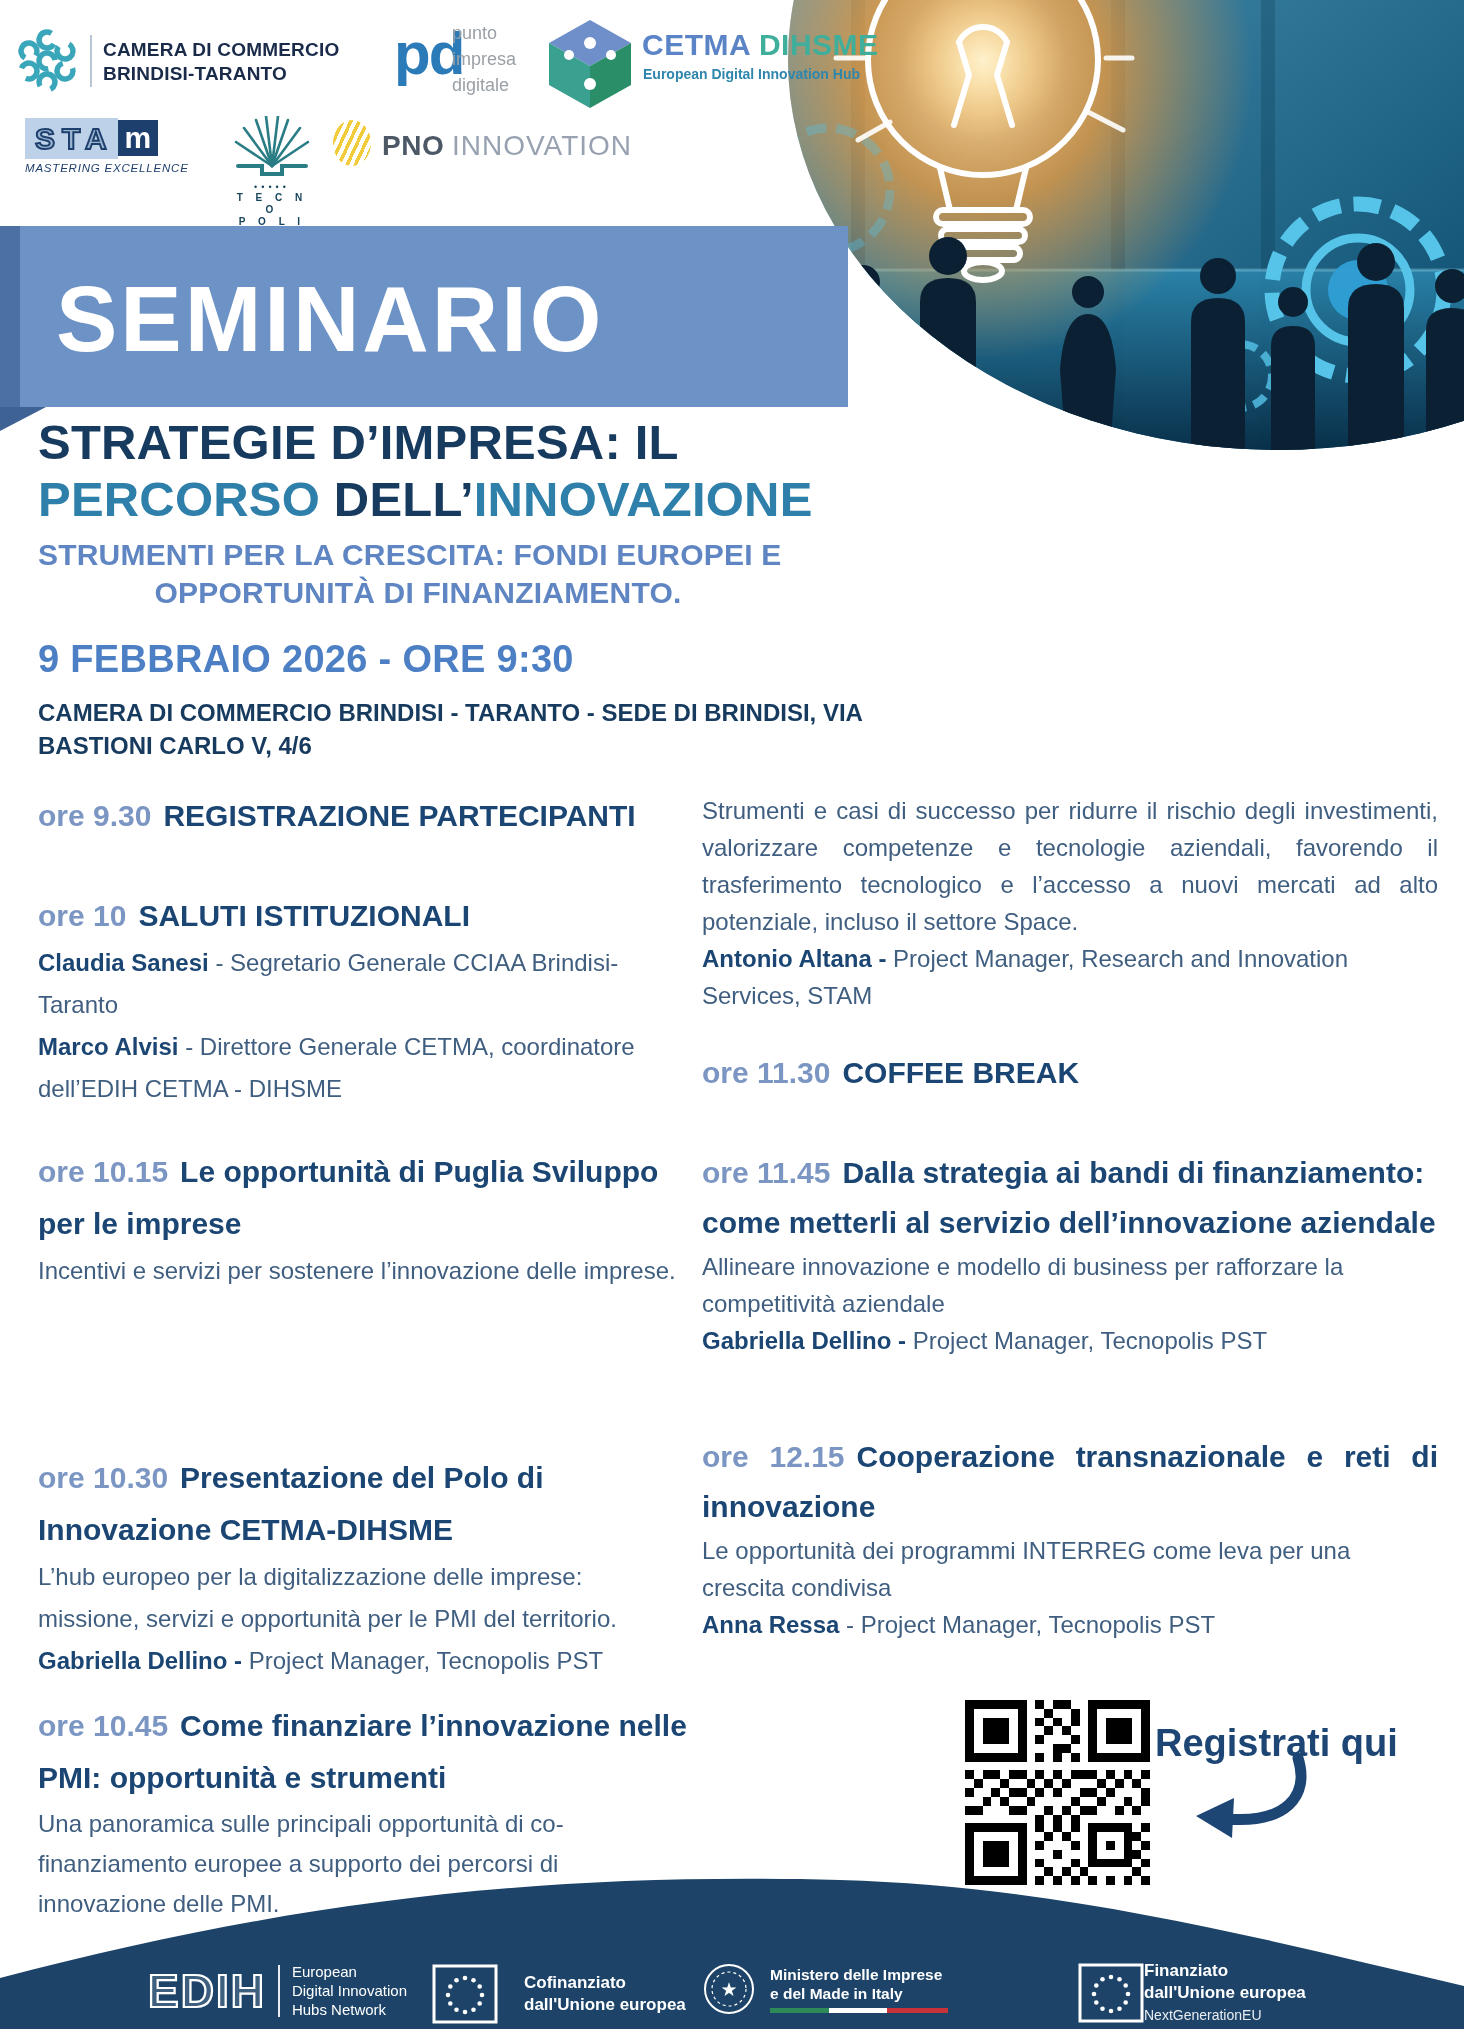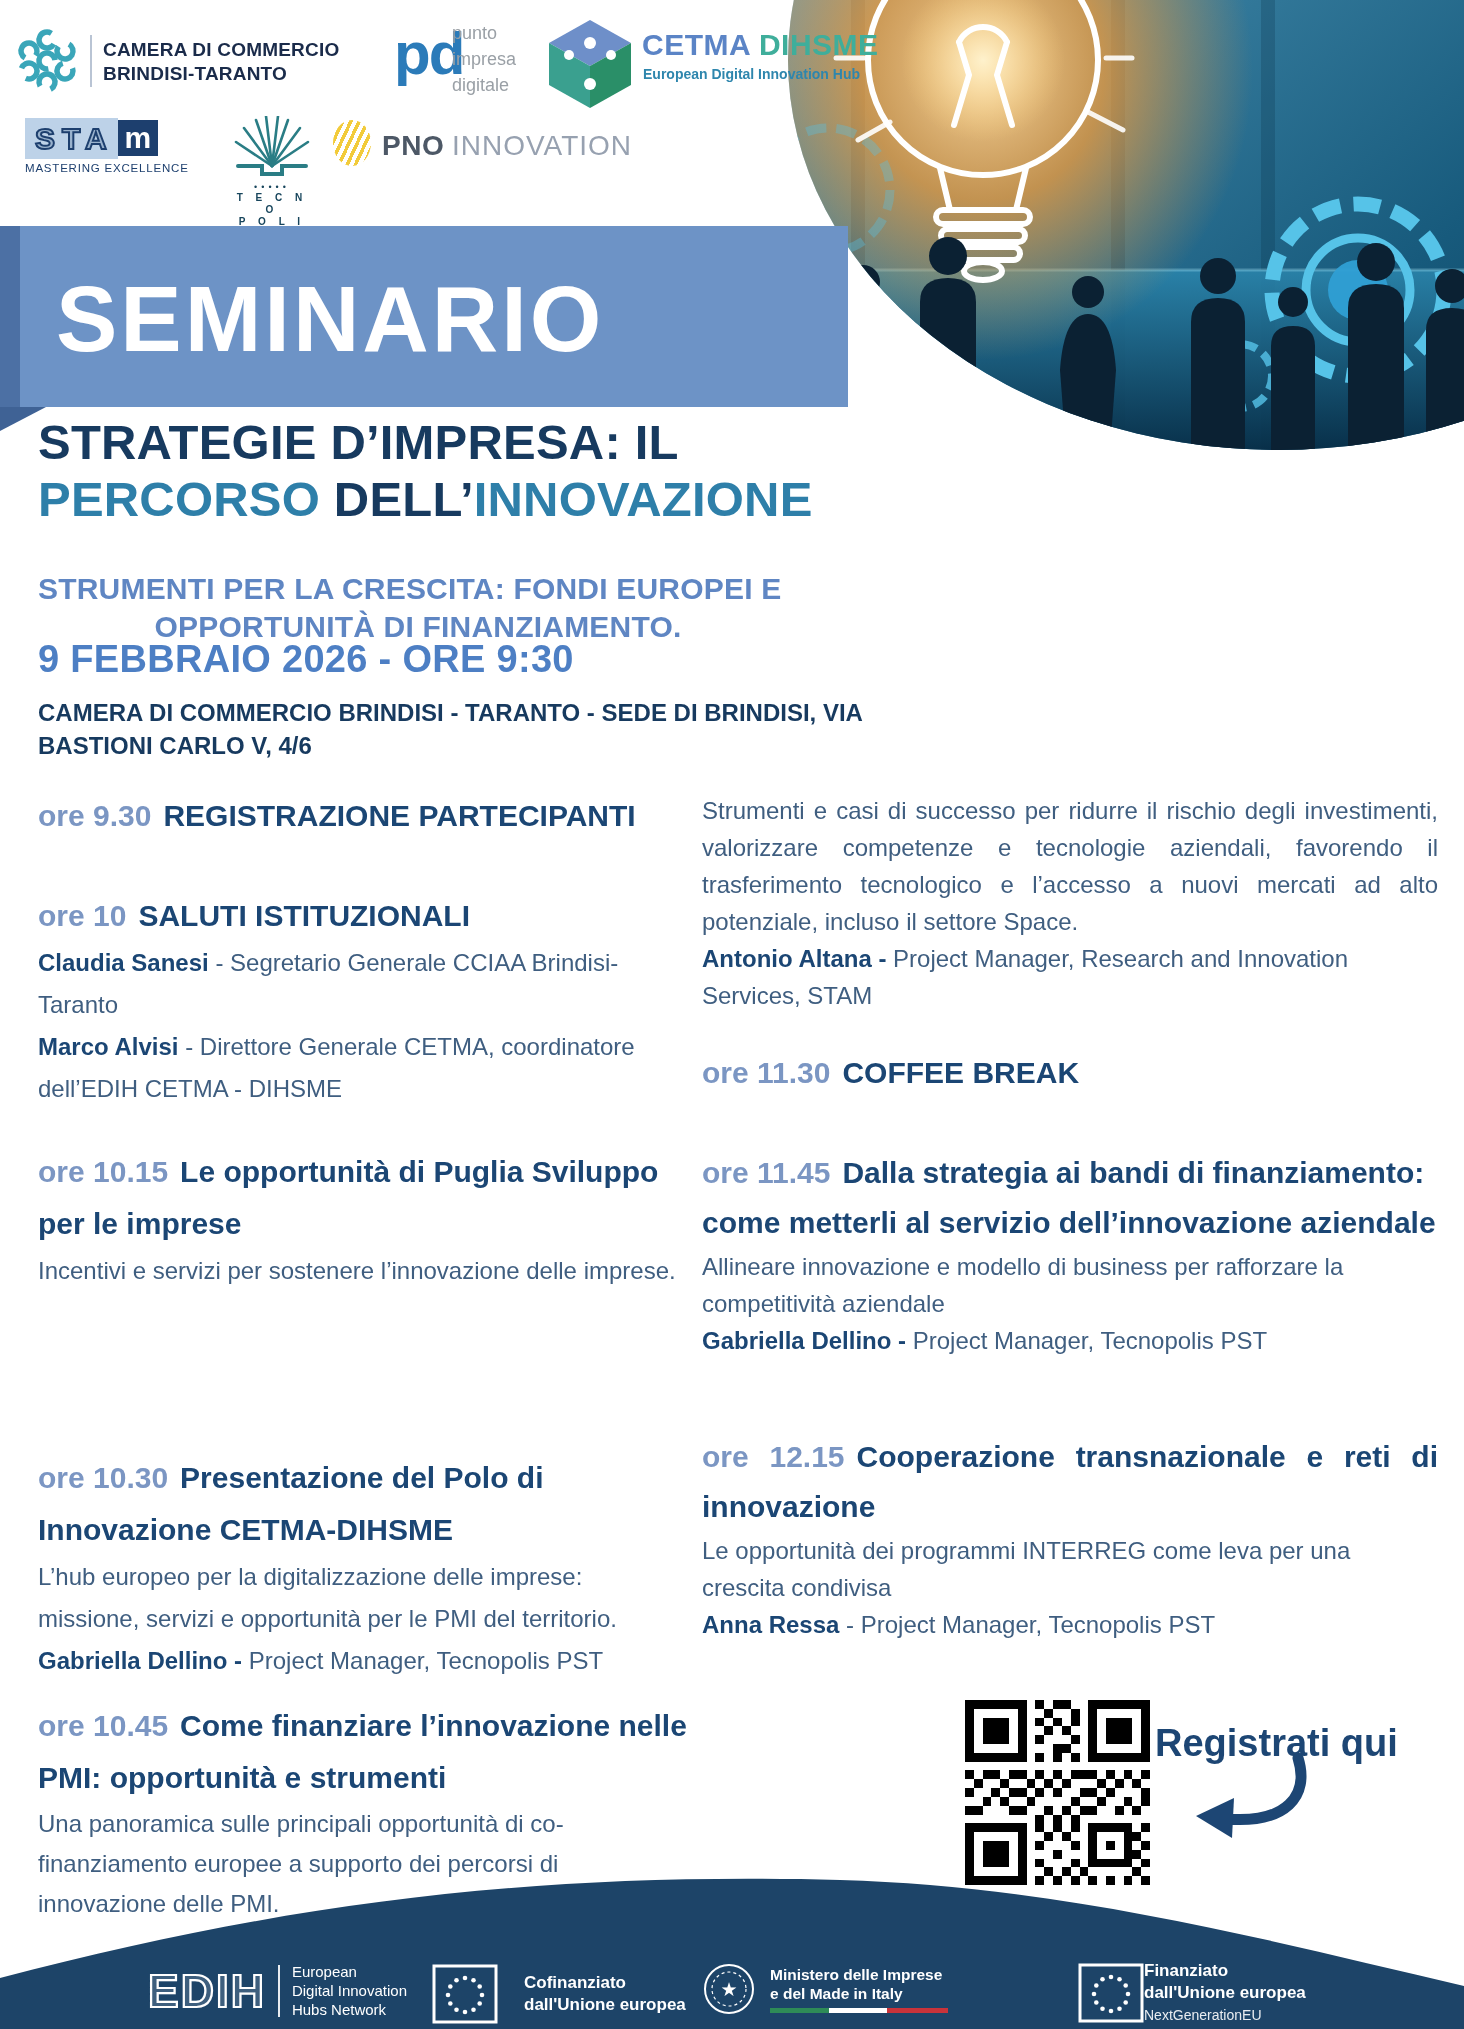--- a/index.html
+++ b/index.html
@@ -23,21 +23,21 @@
   .cetma-name{font-weight:800;font-size:30px;letter-spacing:.5px;line-height:1;}
   .cetma-name .c1{color:#5b84c6;}
   .cetma-name .c2{color:#3fae9b;}
   .cetma-sub{font-weight:700;font-size:14px;color:#2e86ad;margin-top:6px;}
   .stam-row{display:flex;align-items:center;height:40px;}
   .stam-sta{
     background:#bdd2e8;color:rgba(29,63,110,.22);-webkit-text-stroke:2px #1d3f6e;
     font-weight:700;font-size:30px;letter-spacing:7px;padding:1px 4px 0 10px;line-height:40px;
   }
   .stam-m{background:#1d3f6e;color:#fff;font-weight:800;font-size:30px;width:40px;text-align:center;line-height:36px;}
-  .stam-tag{font-size:11.5px;color:#1d3f6e;letter-spacing:.8px;margin-top:4px;font-weight:500;}
+  .stam-tag{font-size:11.5px;color:#1d3f6e;letter-spacing:.8px;margin-top:4px;font-weight:500;font-style:italic;}
   .tecno-txt{color:#17455c;text-align:center;width:84px;}
   .tecno-dots{font-size:9px;letter-spacing:4px;line-height:10px;}
   .tecno-word{font-size:10px;letter-spacing:5px;line-height:12px;font-weight:600;}
   .pno-sun{
     width:38px;height:46px;border-radius:50%;
     background:repeating-linear-gradient(115deg,#f2cb3a 0 3.5px,#ffffff 3.5px 7.5px);
   }
   .pno-text{font-size:28px;line-height:1;}
   .pno-text .b{font-weight:800;color:#4d5866;letter-spacing:.5px;}
   .pno-text .l{font-weight:400;color:#97a1b0;letter-spacing:1px;}
@@ -48,21 +48,21 @@
   .band-tri{left:0;top:407px;width:0;height:0;border-top:24px solid #3f6295;border-right:46px solid transparent;z-index:2;}
   .band-title{
     position:absolute;left:56px;top:0;height:181px;line-height:186px;
     color:#ffffff;font-weight:800;font-size:92px;letter-spacing:3px;
   }
 
   
   .h-navy{color:#173a5f;}
   .h-teal{color:#2e7fa9;}
   .main-title{font-weight:800;font-size:49px;line-height:57px;letter-spacing:.2px;}
-  .sub-title{font-weight:800;font-size:30px;line-height:38px;color:#5f86c3;letter-spacing:.2px;margin-top:34px;}
+  .sub-title{font-weight:800;font-size:30px;line-height:38px;color:#5f86c3;letter-spacing:.2px;}
   .date-line{font-weight:800;font-size:38px;color:#4d7fc4;letter-spacing:.3px;}
   .loc-line{font-weight:800;font-size:24px;line-height:33px;color:#173a5f;}
 
   
   .pitem{position:absolute;z-index:1;}
   .ptitle{font-weight:800;font-size:30px;line-height:52px;color:#1b4674;}
   .r .ptitle{line-height:50px;}
   .ptitle .time{color:#7b96c3;margin-right:12px;}
   .pdesc{font-size:24px;line-height:42px;color:#3f5e80;}
   .r .pdesc{line-height:37px;}

